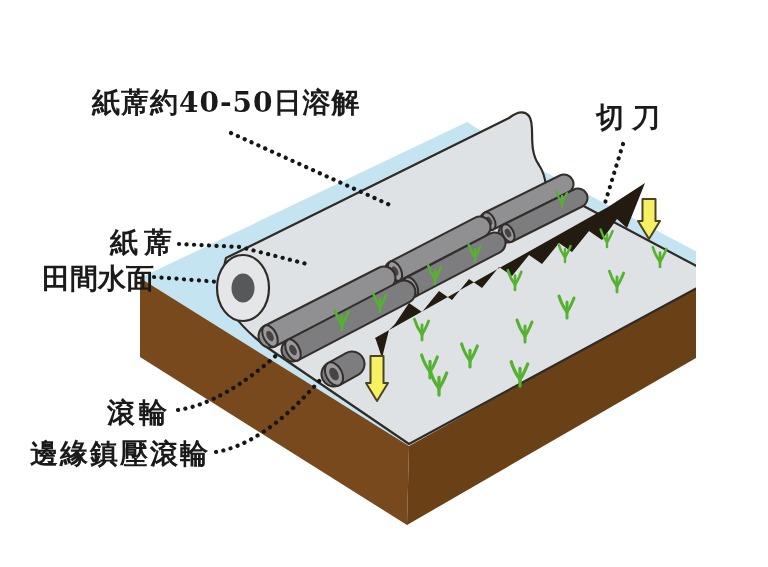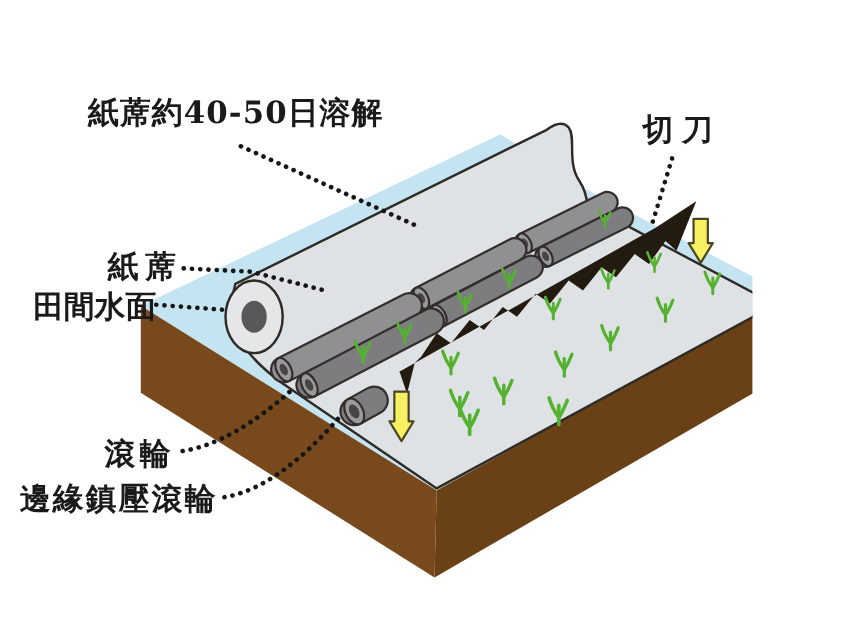--- a/index.html
+++ b/index.html
@@ -1,17 +1,17 @@
 <!DOCTYPE html>
 <html><head>
 <meta charset="utf-8">
 <style>
   html,body{margin:0;padding:0;background:#ffffff;}
   .stage{position:relative;width:684px;height:567px;background:#ffffff;overflow:hidden;
-         font-family:"DejaVu Serif","Liberation Serif",serif;}
+         font-family:"DejaVu Serif","Liberation Serif",serif;padding-left:12px;}
   svg{display:block;}
   .outline{stroke:#2e2a26;stroke-width:2.2;stroke-linejoin:round;}
   .roller-under{stroke:#332e2b;fill:none;stroke-linecap:round;}
   .roller-over{fill:none;stroke-linecap:round;}
   .cap{stroke:#332e2b;stroke-width:2;}
   .leader{fill:none;stroke:#161616;stroke-width:4.2;stroke-linecap:round;
           stroke-dasharray:0.1 7.4;}
   .lbl{fill:#1a1a1a;font-size:28px;font-weight:bold;}
   .arrow{stroke:#4a4426;stroke-width:2;stroke-linejoin:round;}
   .sproutset{fill:none;stroke-width:3;stroke-linecap:round;}

